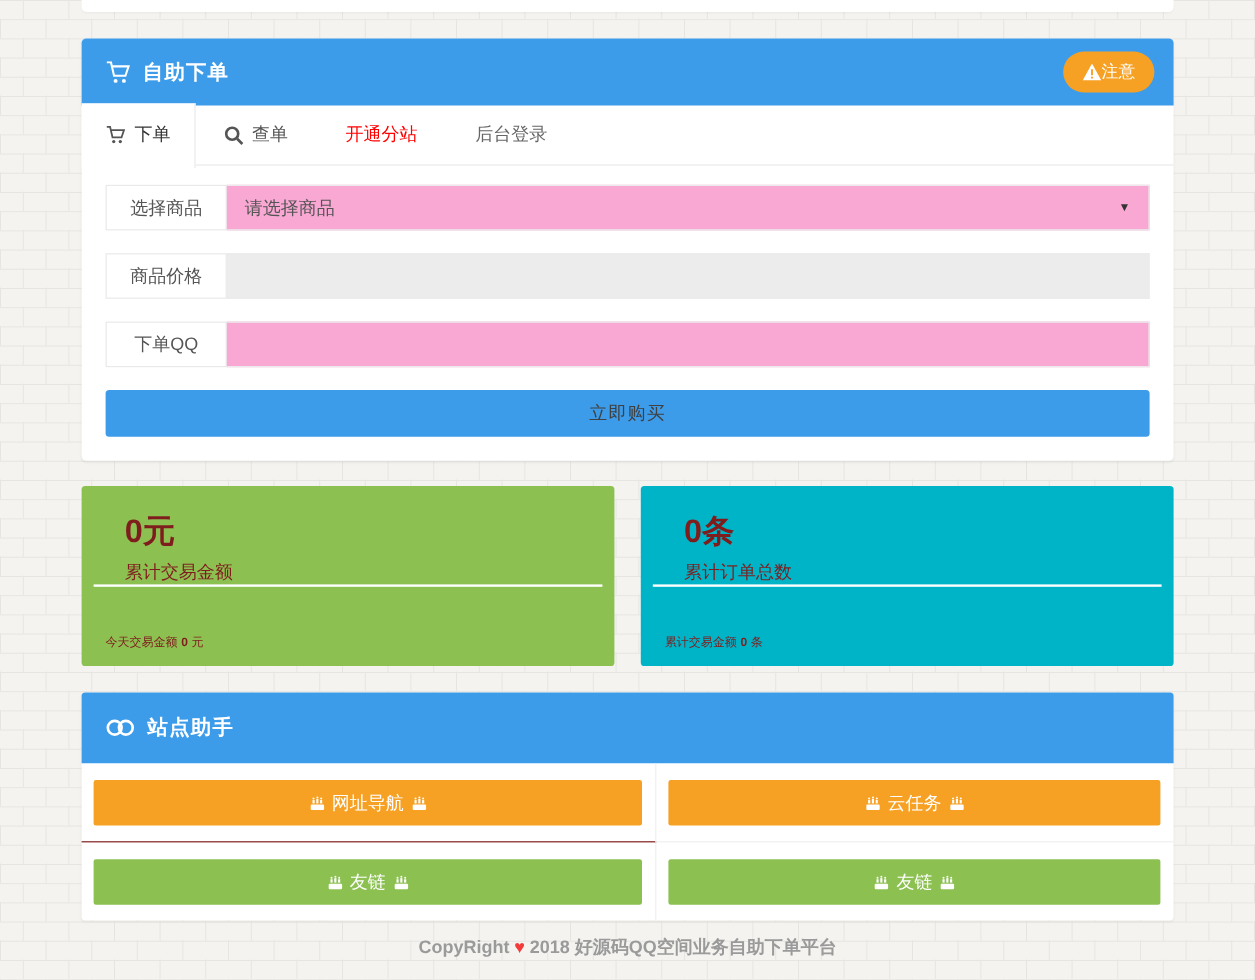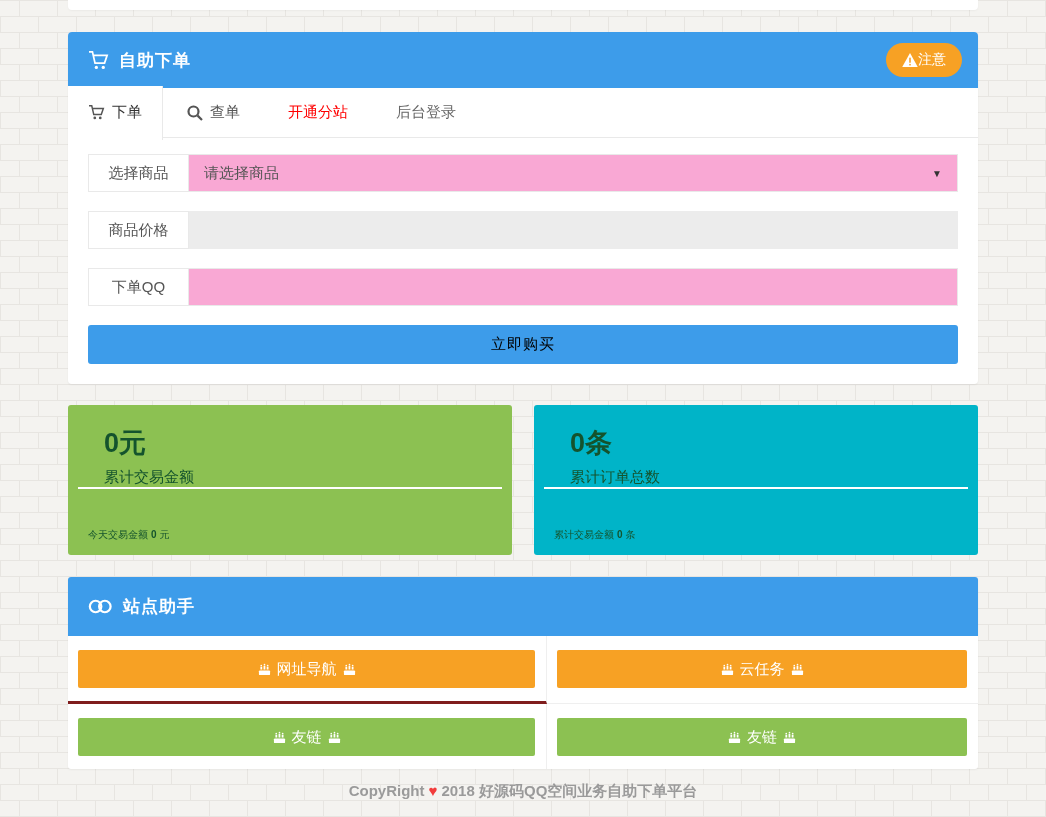--- a/index.html
+++ b/index.html
@@ -30,41 +30,41 @@
   .tab.red { color:#f00; }
   .tab.dim { color:#666; }
 
   .form { padding:16px 20px 20px; }
   .form-row { display:flex; margin-bottom:19px;align-items:flex-end; }
   .addon { width:101px; height:38px; border:1px solid #e9e9e9; display:flex; align-items:center; justify-content:center; font-size:15px; color:#555; background:#fff; flex:none; }
   .field { flex:1; height:38px; border:1px solid #e9e9e9; border-left:none; display:flex; align-items:center; padding:0 15px; font-size:15px; color:#555; background:#f9a8d4; }
   .field.disabled { background:#ececec; border-color:#ececec; }
   .field input { width:100%; border:none; outline:none; font:inherit; color:#555; background:transparent; }
   .caret { margin-left:auto; font-size:10px; color:#333; }
-  .buy-btn { display:block; width:100%; height:39px; background:#3d9cea; color:#000000; border:none; border-radius:3px; font-size:15px; cursor:pointer; font-family:inherit; letter-spacing:1px; }
+  .buy-btn { display:block; width:100%; height:39px; background:#3d9cea; color:#404040; border:none; border-radius:3px; font-size:15px; cursor:pointer; font-family:inherit; letter-spacing:1px; }
 
   
   .stats { display:flex; gap:22px; margin-top:21px; }
-  .stat { flex:1; height:150px; border-radius:3px; color:#14532d; display:flex; flex-direction:column; }
+  .stat { flex:1; height:150px; border-radius:3px; color:#7f1d1d; display:flex; flex-direction:column; }
   .stat.green { background:#8cc152; }
   .stat.teal  { background:#00b4c8; }
   .stat-main { flex:1; padding:20px 36px 0; }
   .stat-value { font-size:27px; font-weight:bold; }
   .stat-label { font-size:15px; margin-top:7px; }
   .stat-divider { border:none; border-top:2px solid #fff; margin:0 10px; }
   .stat-foot { padding:15px 20px 0; font-size:10px; height:64px;margin-top:24px; }
   .stat-foot b { margin:0 3px; }
 
   
   .panel { margin-top:22px; background:#fff; border-radius:3px; box-shadow:0 1px 2px rgba(0,0,0,.05); }
   .panel-header { height:59px; background:#3d9cea; border-radius:3px 3px 0 0; display:flex; align-items:center; padding:0 20px; }
   .panel-title { color:#fff; font-size:17px; font-weight:bold; margin-left:10px; letter-spacing:1px; }
   .panel-body { display:grid; grid-template-columns:479px 431px; }
   .cell { padding:14px 11px 13px 10px; }
-  .cell.c0 { border-right:1px solid #efefef; border-bottom:3px solid #7f1d1d; }
+  .cell.c0 { border-right:1px solid #efefef; border-bottom:1px solid #7f1d1d; }
   .cell.c1 { border-bottom:1px solid #efefef;font-family:Liberation Serif, serif; }
   .cell.c2 { border-right:1px solid #efefef; }
   .helper-btn { width:100%; height:38px; border:none; border-radius:2px; color:#fff; font-size:15px; display:flex; align-items:center; justify-content:center; gap:6px; cursor:pointer; font-family:inherit; }
   .helper-btn.orange { background:#f7a124; }
   .helper-btn.green  { background:#8cc152; }
 
   
   .footer { text-align:center; margin-top:13px; font-size:15px; font-weight:bold; color:#9a9a9a; }
   .heart { color:#f23c3c; margin:0 4px; }
 

